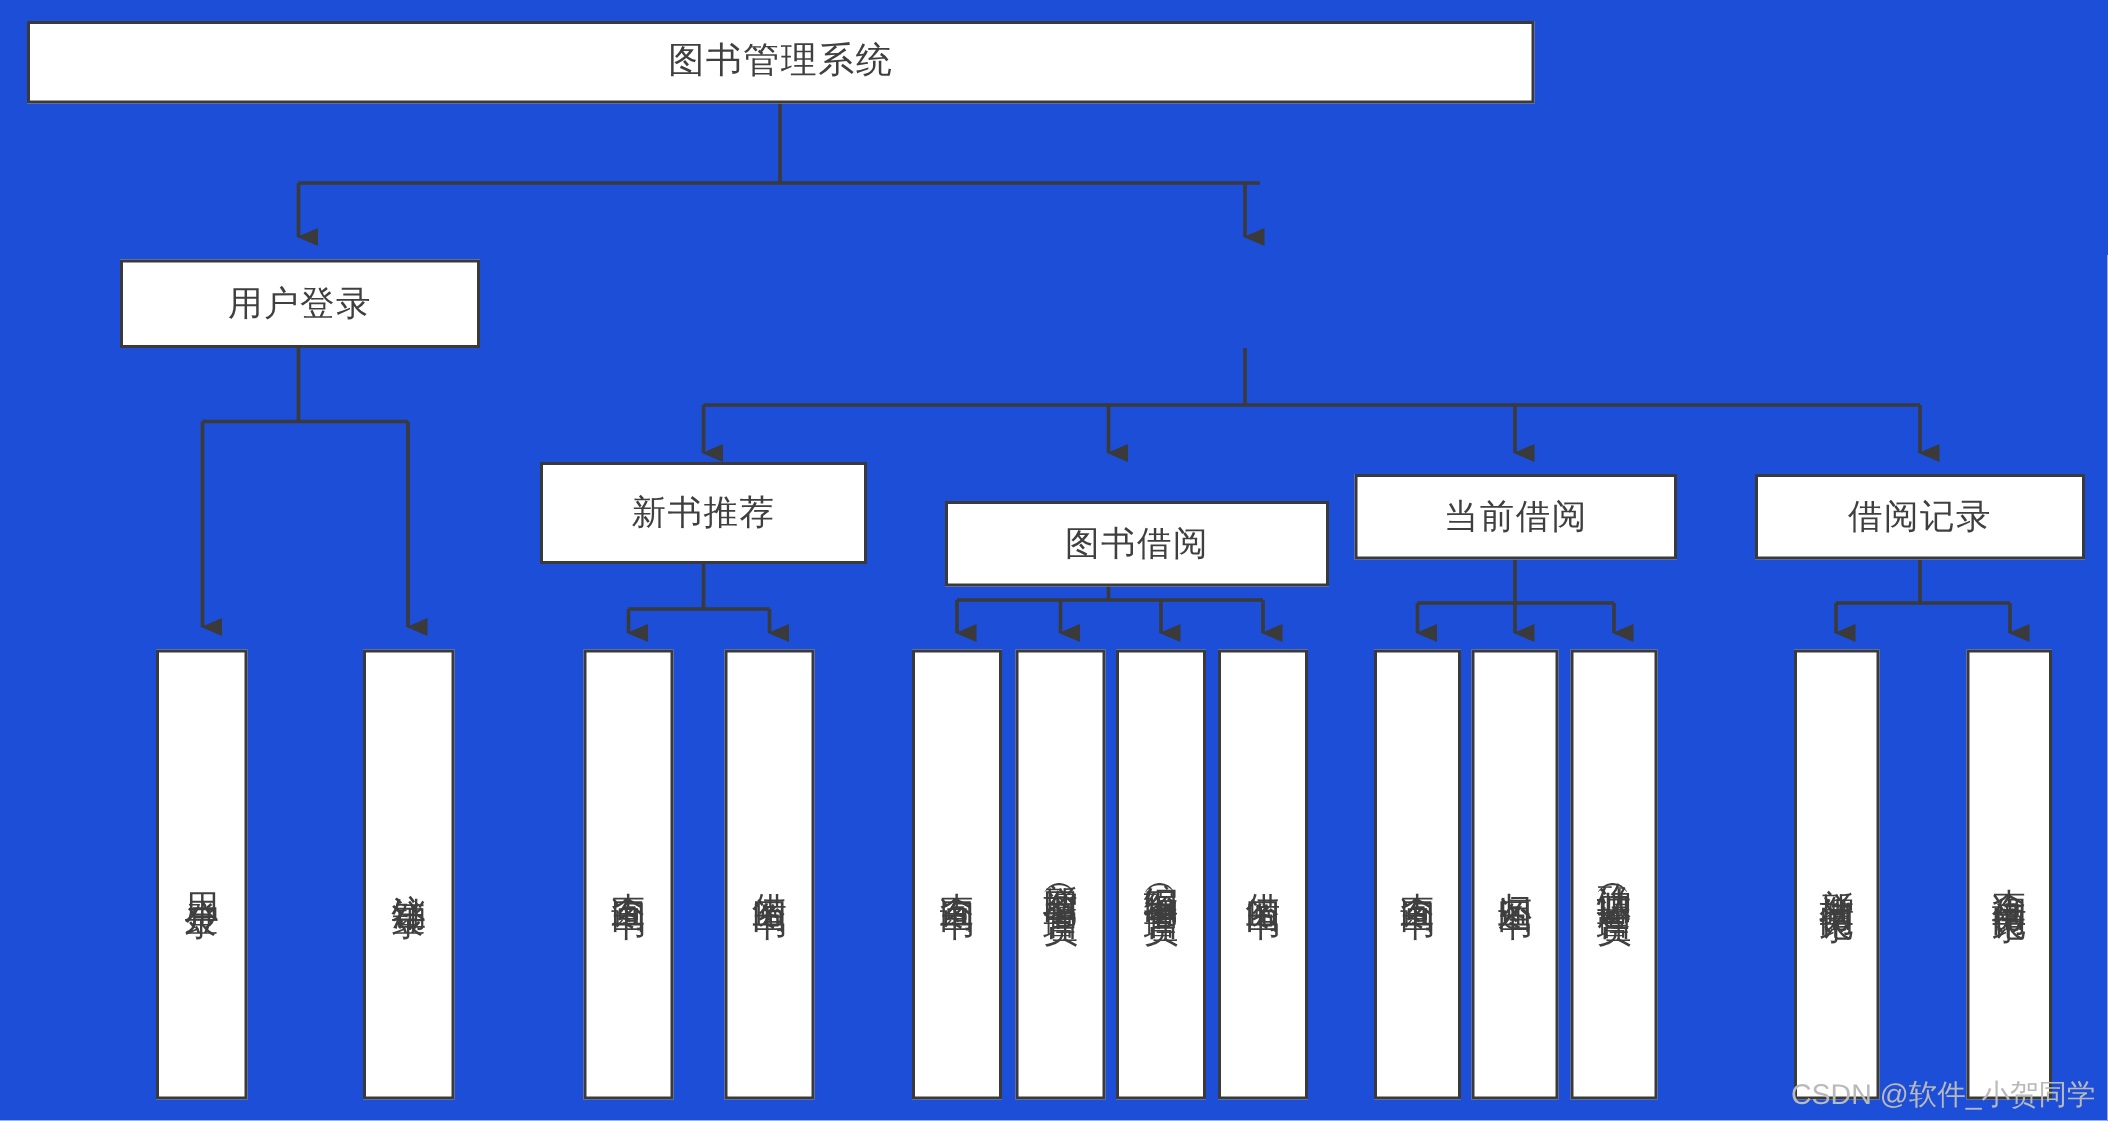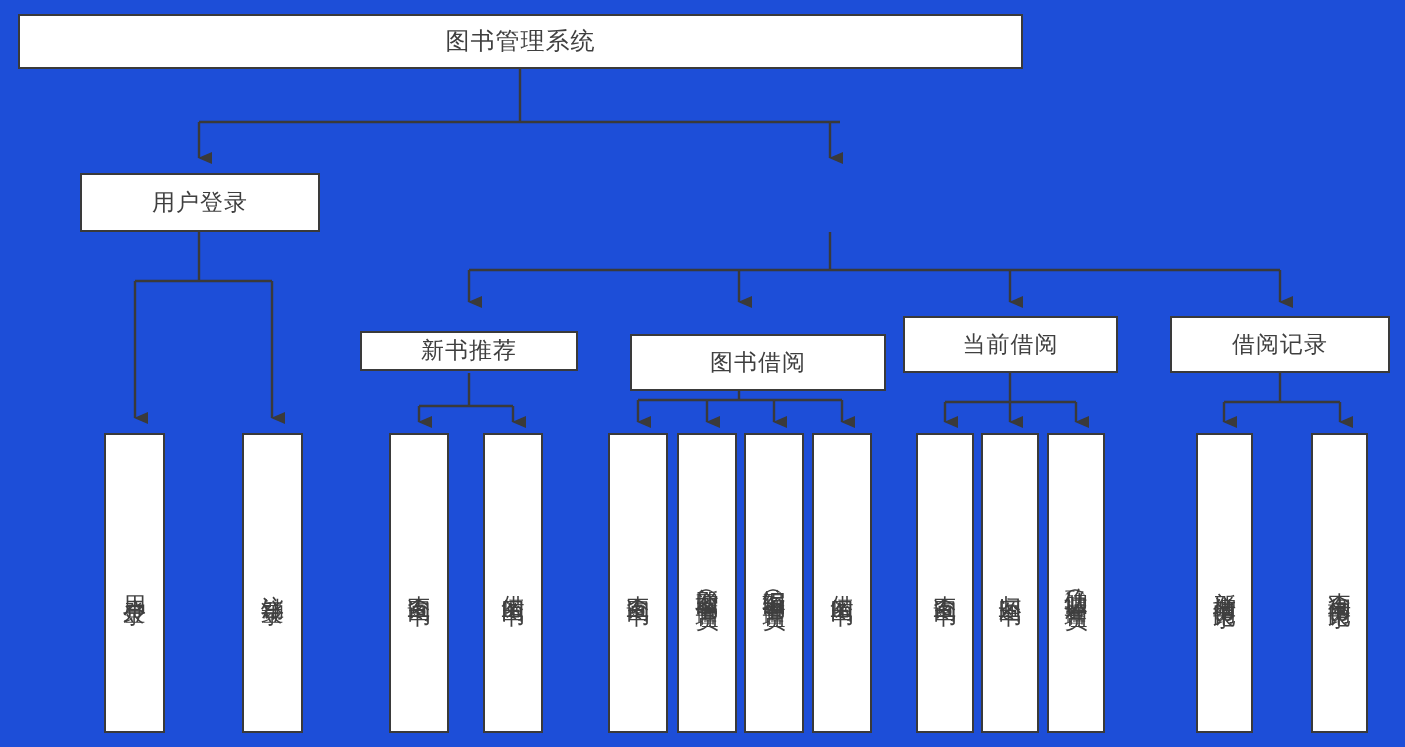--- a/index.html
+++ b/index.html
@@ -122,21 +122,21 @@
   </svg>
 
   <div class="node h root" style="left:18px; top:14px; width:1005px; height:55px;">
     <span>图书管理系统</span>
   </div>
 
   <div class="node h" style="left:80px; top:173px; width:240px; height:59px;">
     <span>用户登录</span>
   </div>
 
-  <div class="node h" style="left:360px; top:331px; width:218px; height:40px;">
+  <div class="node h" style="left:360px; top:308px; width:218px; height:68px;">
     <span>新书推荐</span>
   </div>
   <div class="node h" style="left:630px; top:334px; width:256px; height:57px;">
     <span>图书借阅</span>
   </div>
   <div class="node h" style="left:903px; top:316px; width:215px; height:57px;">
     <span>当前借阅</span>
   </div>
   <div class="node h" style="left:1170px; top:316px; width:220px; height:57px;text-align:right;">
     <span>借阅记录</span>
@@ -179,13 +179,14 @@
     <span class="vtext">确认归还（管理员）</span>
   </div>
 
   <div class="node v" style="left:1196px; top:433px; width:57px; height:300px;">
     <span class="vtext">新增借阅记录</span>
   </div>
   <div class="node v" style="left:1311px; top:433px; width:57px; height:300px;">
     <span class="vtext">查询借阅记录</span>
   </div>
 
+  <div class="watermark">CSDN @软件_小贺同学</div>
 </div>
 
 </body></html>

